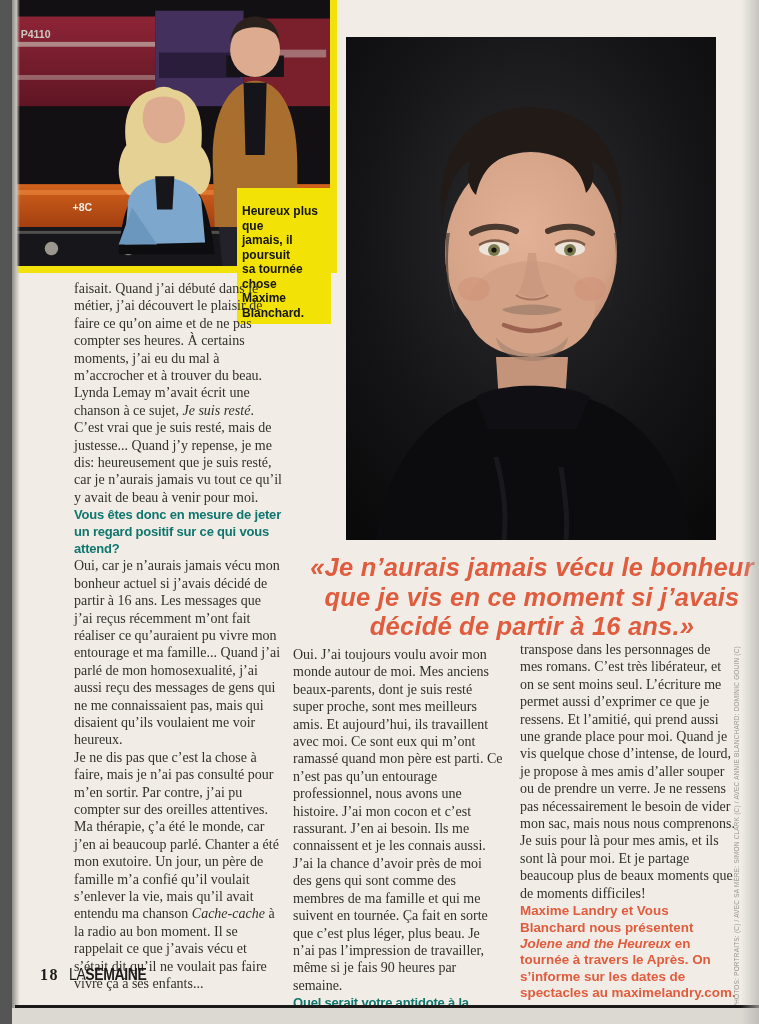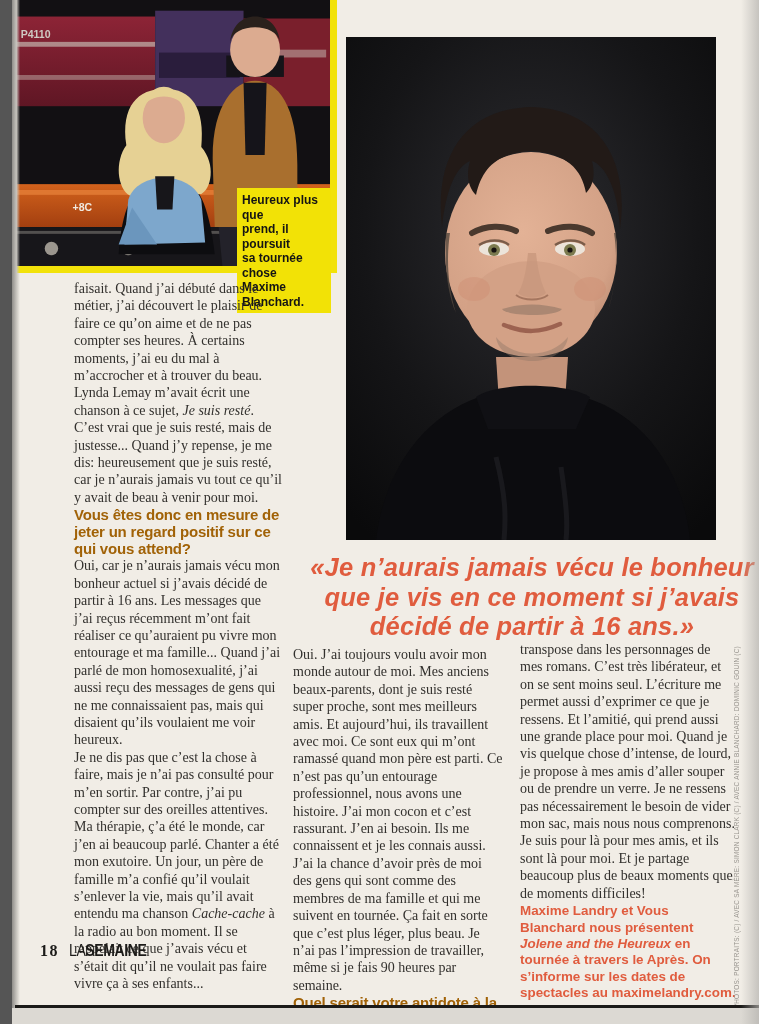--- a/index.html
+++ b/index.html
@@ -10,43 +10,43 @@
     background:linear-gradient(to right,#8f8d89,#c6c3bd 55%,rgba(198,195,189,0));}
   .edge-bottom-line{position:absolute;left:3px;right:0;top:1005px;height:3px;background:#1b1a18;}
   .edge-bottom{position:absolute;left:0;right:0;top:1008px;height:16px;background:#dcd9d3;}
   .edge-right{position:absolute;right:0;top:0;width:30px;height:1024px;
     background:linear-gradient(to right,rgba(170,168,164,0),#b4b2ae 85%,#a2a09c);}
   
   .photo-left{position:absolute;left:-6px;top:-8px;width:331px;height:281px;
     border:7px solid #f2e20a;box-sizing:border-box;background:#0c0c0e;}
   .photo-left svg{display:block;width:100%;height:100%;}
   .caption{position:absolute;left:224px;top:189px;width:94px;background:#f2e206;
-    padding:5px 4px 4px 5px;box-sizing:border-box;
+    padding:16px 4px 4px 5px;box-sizing:border-box;
     font-family:"Liberation Sans",sans-serif;font-weight:bold;font-size:12px;
     line-height:14.5px;color:#141414;text-align:left;}
   
   .portrait{position:absolute;left:334px;top:37px;width:370px;height:503px;}
   .portrait svg{display:block;width:100%;height:100%;}
   
   .pull-quote{position:absolute;left:289px;top:553px;width:462px;
     font-family:"Liberation Sans",sans-serif;font-style:italic;font-weight:600;
     font-size:25.5px;line-height:29.5px;text-align:center;letter-spacing:.2px;}
   
   .col{position:absolute;font-size:14px;line-height:17.4px;text-align:left;}
   .col1{left:62px;top:280px;width:208px;}
   .col2{left:281px;top:646px;width:210px;}
   .col3{left:508px;top:641px;width:216px;}
   .body-p{margin:0;}
   .q{margin:0;font-family:"Liberation Sans",sans-serif;font-weight:bold;
-     font-size:15px;line-height:17px;color:#a16207;letter-spacing:-.2px;}
+     font-size:13px;line-height:17px;color:#0f766e;letter-spacing:-.2px;}
   .it{font-style:italic;text-align:right;}
   .outro{margin:1px 0 0 0;font-family:"Liberation Sans",sans-serif;font-weight:bold;
      font-size:13.4px;line-height:16.4px;}
   
-  .footer{position:absolute;left:28px;top:942px;display:flex;align-items:baseline;gap:10px;
+  .footer{position:absolute;left:28px;top:966px;display:flex;align-items:baseline;gap:10px;
     color:#1c1b19;}
   .page-num{font-family:"Liberation Serif",serif;font-weight:bold;font-size:16px;letter-spacing:1.5px;}
   .brand{font-family:"Liberation Sans",sans-serif;font-size:14px;letter-spacing:-.4px;
     transform:scaleY(1.12);transform-origin:left bottom;}
   .brand .la{font-weight:400;}
   .brand .sem{font-weight:700;}
   
   .credits{position:absolute;right:31px;bottom:16px;
     writing-mode:vertical-rl;transform:rotate(180deg);
     font-family:"Liberation Sans",sans-serif;font-size:6.4px;letter-spacing:.25px;
@@ -106,21 +106,21 @@
       <g>
         <ellipse cx="252" cy="52" rx="26" ry="28" fill="#dcab90"></ellipse>
         <path d="M226 44 C230 24 274 24 278 44 C276 28 266 18 252 18 C238 18 228 28 226 44 Z" fill="#2a211c"></path>
         <path d="M208 170 C206 110 230 84 252 84 C276 84 296 110 296 170 L296 234 L210 234 Z" fill="#a96f2e"></path>
         <path d="M240 86 L264 86 L262 160 L242 160 Z" fill="#15141a"></path>
         <path d="M214 234 L292 234 L290 274 L218 274 Z" fill="#23222a"></path>
       </g>
     </svg>
     <div class="caption">
       <div>Heureux plus que</div>
-      <div>prend, il poursuit</div>
+      <div>jamais, il poursuit</div>
       <div>sa tournée chose</div>
       <div>Maxime Blanchard.</div>
     </div>
   </div>
 
   <div class="portrait">
     <svg viewBox="0 0 370 503" preserveAspectRatio="none">
       <defs>
         <radialGradient id="pbg" cx="50%" cy="38%" r="75%">
           <stop offset="0" stop-color="#2c2c30"></stop>

